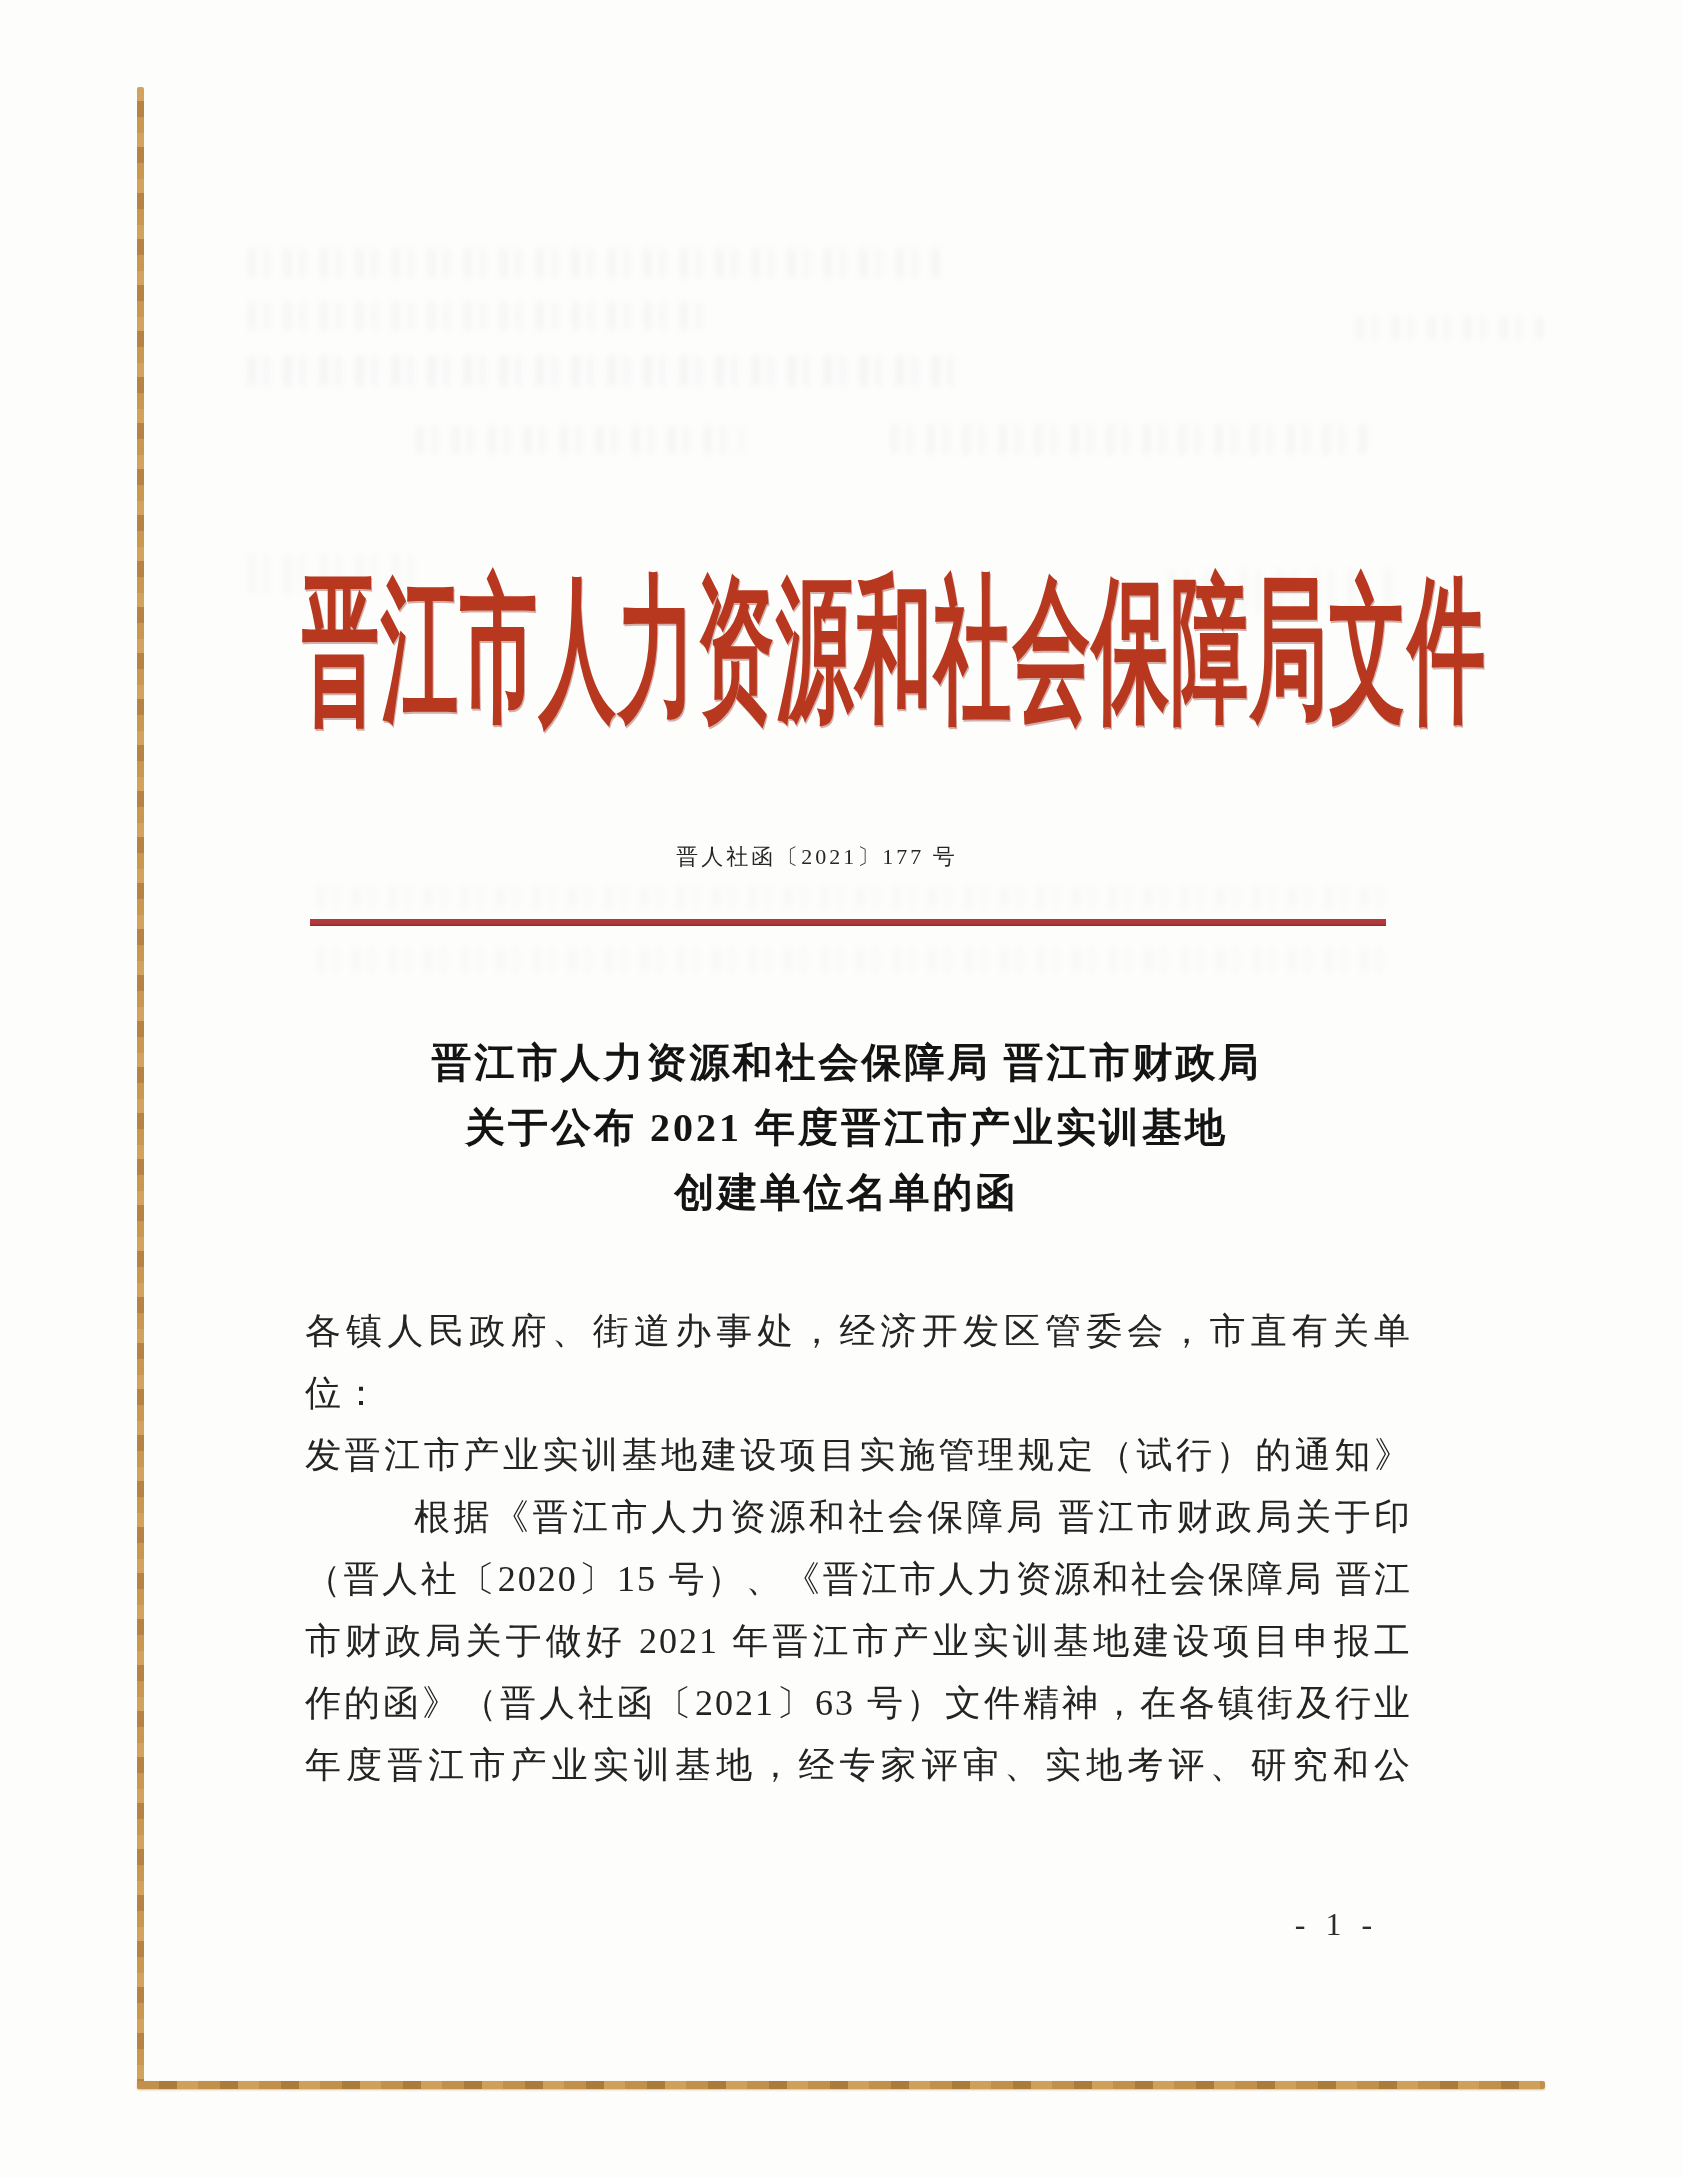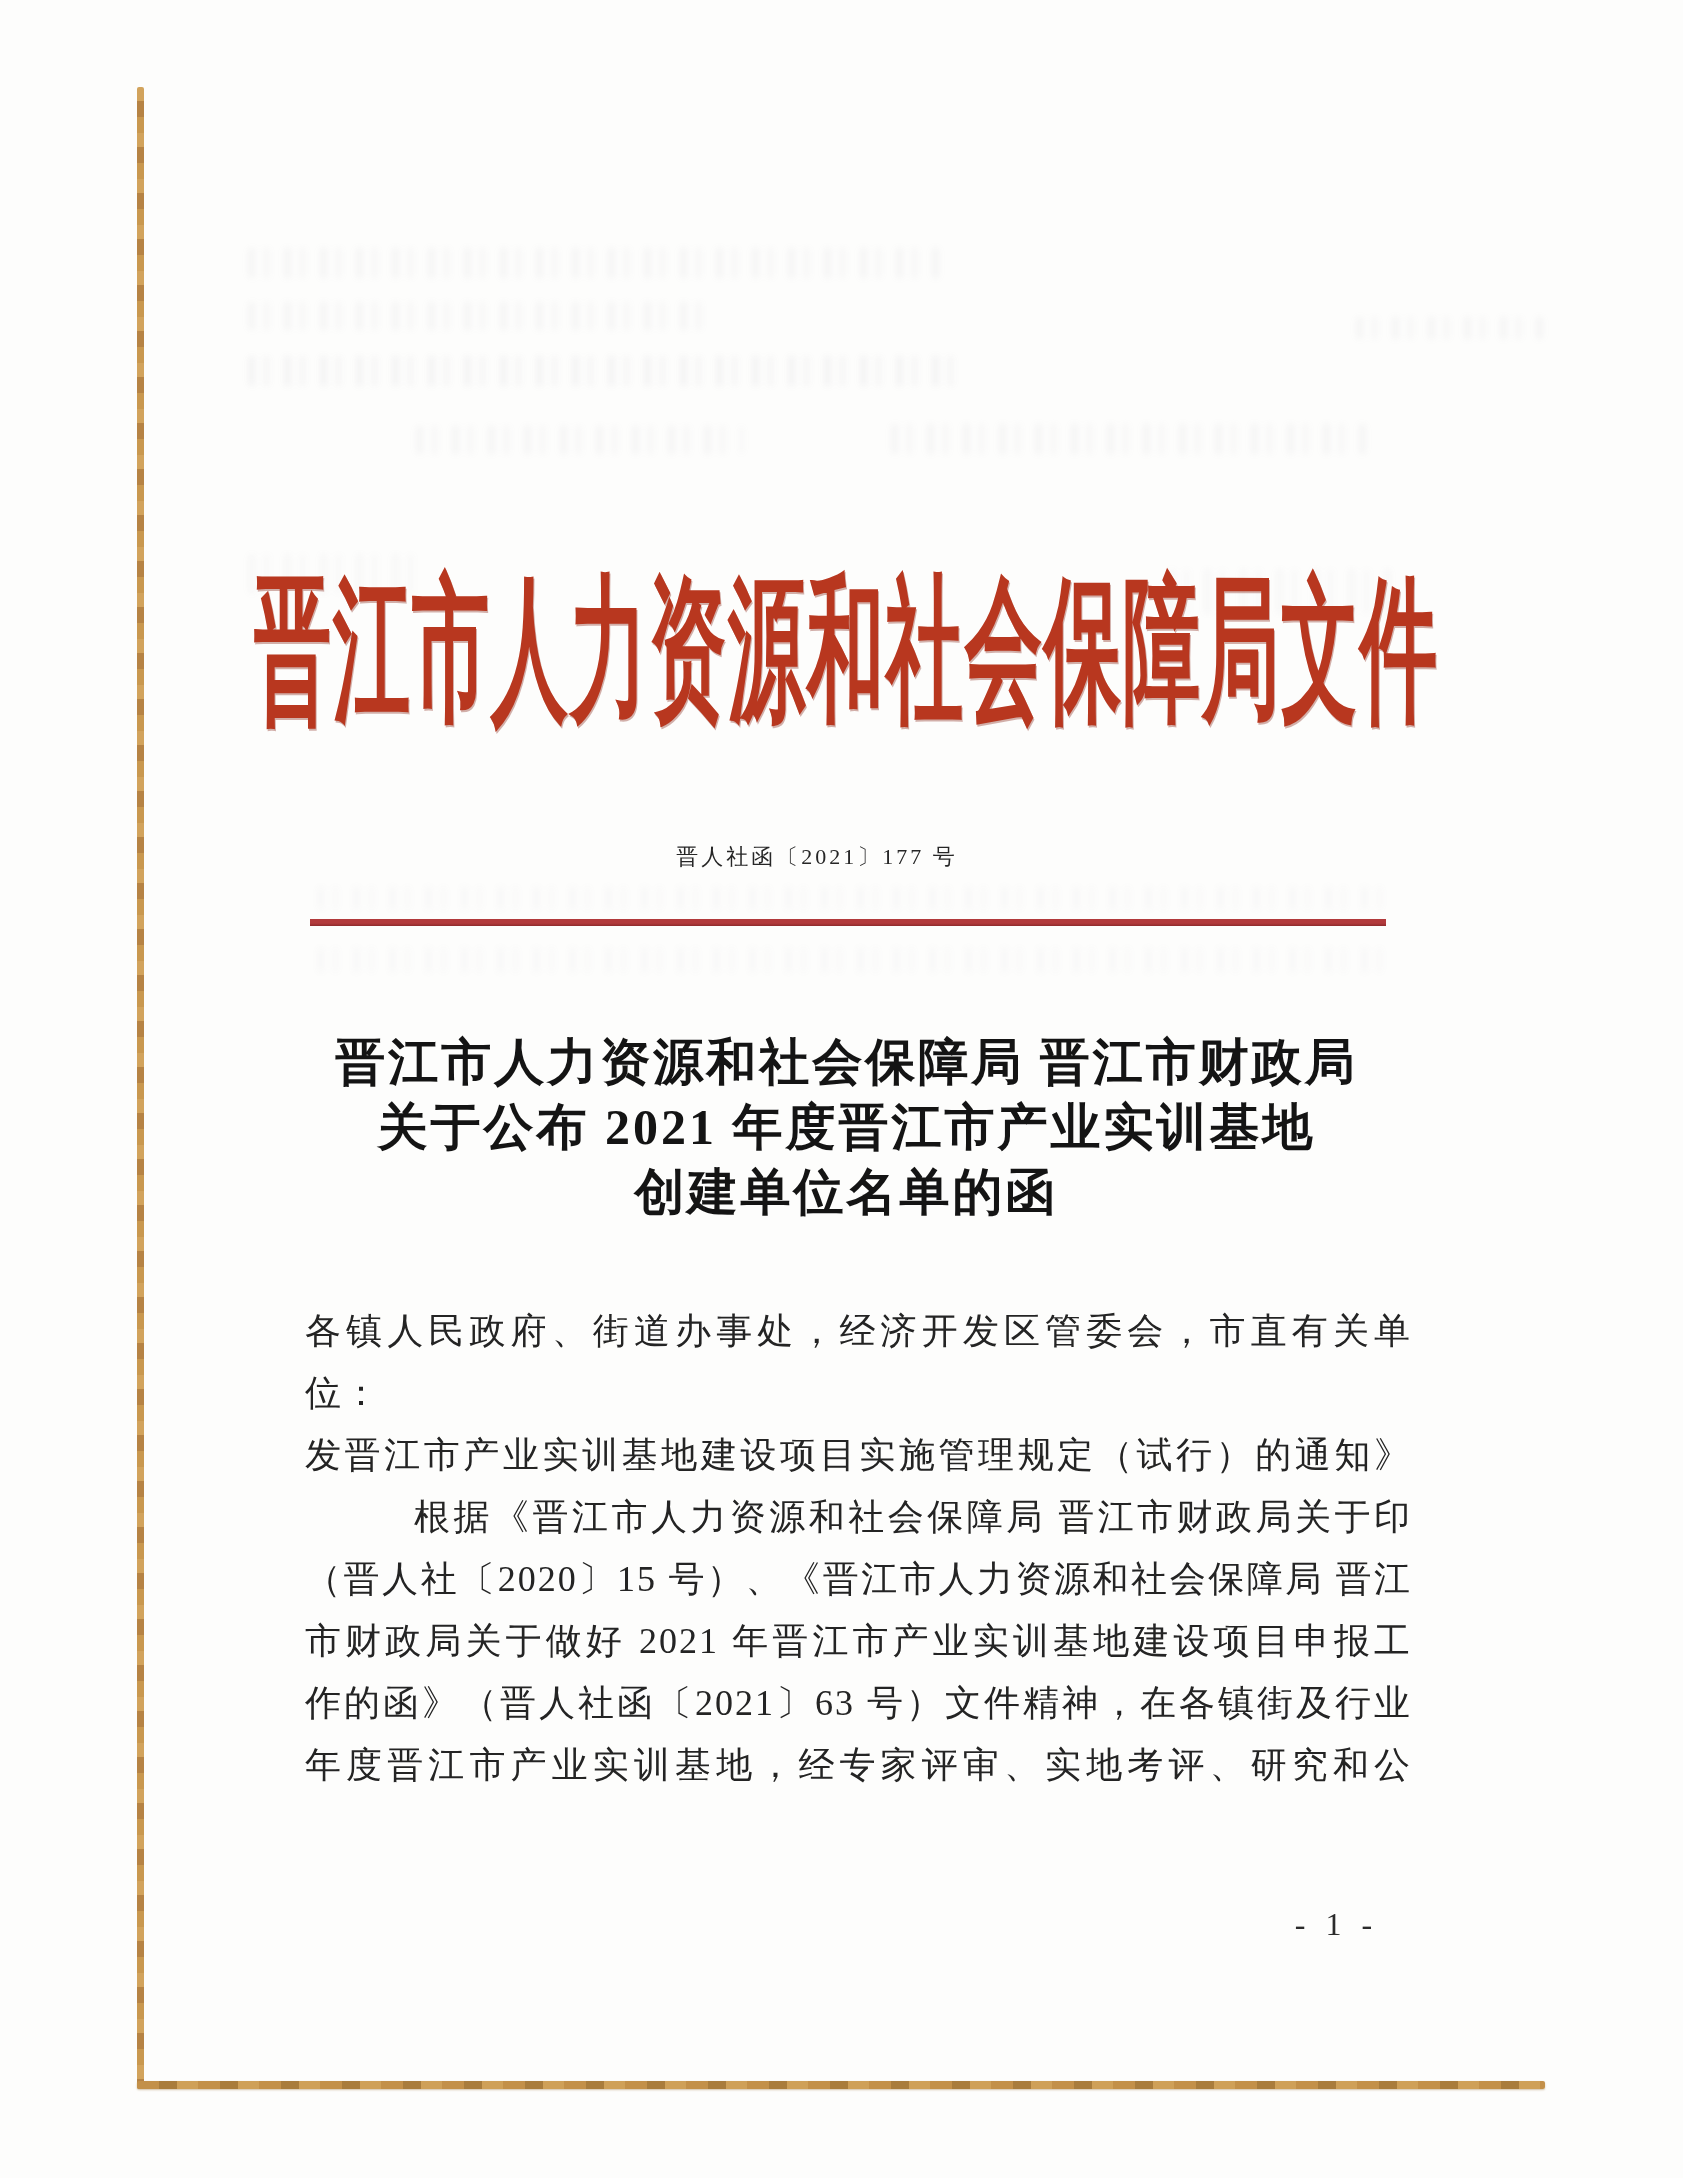--- a/index.html
+++ b/index.html
@@ -39,21 +39,21 @@
   .b5 { left:891px; top:424px;  width:475px;  height:30px; }
   .b6 { left:1356px; top:317px; width:188px;  height:22px; }
   .b7 { left:248px;  top:554px; width:178px;  height:40px; opacity:.35; }
   .b8 { left:1168px; top:569px; width:228px;  height:45px; opacity:.35; }
   .b9 { left:317px;  top:886px; width:1069px; height:24px; opacity:.3; }
   .b10{ left:317px;  top:947px; width:1069px; height:26px; opacity:.3; }
 
   
   .red-header {
     position:absolute; left:302px; top:554px; width:1089px; height:198px;
-    display:flex; align-items:center; justify-content:center;
+    display:flex; align-items:center; justify-content:flex-start;
   }
   .red-header span {
     font-size:77px; font-weight:bold; letter-spacing:2px; white-space:nowrap;
     color:#b8371f;
     transform:scaleY(2.05);
     transform-origin:center center;
     text-shadow:1px 1px 0 rgba(130,30,15,.35);
   }
 
   
@@ -68,21 +68,21 @@
     position:absolute; left:310px; top:919px; width:1076px; height:7px;
     background:linear-gradient(180deg,#b23a3c 0 60%,#8e2a2c 100%);
   }
 
   
   .title {
     position:absolute; left:307px; top:1030px; width:1079px; margin:0;
     text-align:center; font-weight:bold; color:#141414;
   }
   .title .t-line {
-    font-size:50px; line-height:65px; letter-spacing:3px; white-space:nowrap;
+    font-size:40px; line-height:65px; letter-spacing:3px; white-space:nowrap;
   }
 
   
   .body-block {
     position:absolute; left:305px; top:1300px; width:1107px;
     font-size:36px; letter-spacing:2px; color:#242424;
   }
   .body-block .line { height:62px; line-height:62px; white-space:nowrap; }
   .body-block .line.fill { white-space:normal; text-align:justify; text-align-last:justify; }
   .body-block .line.indent { text-indent:109px; }

